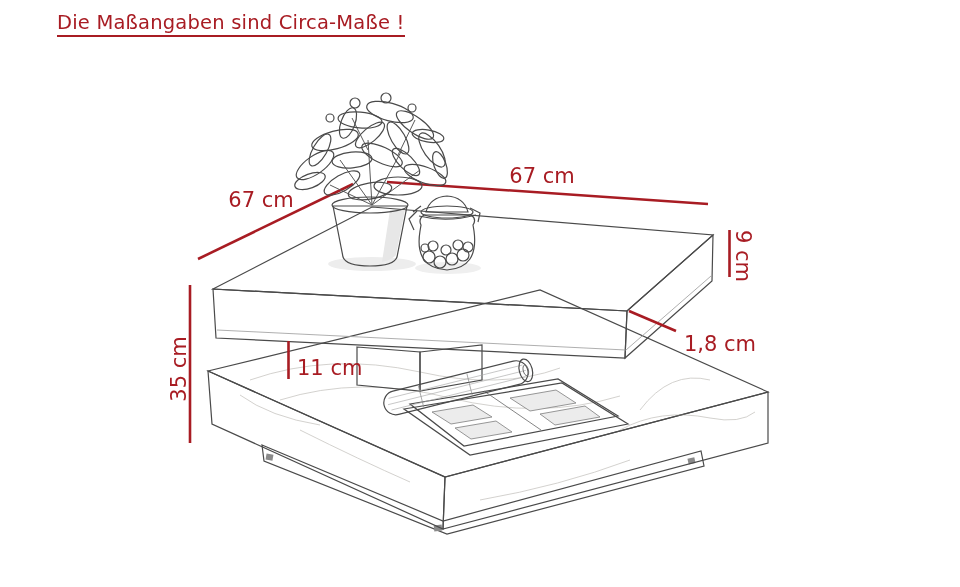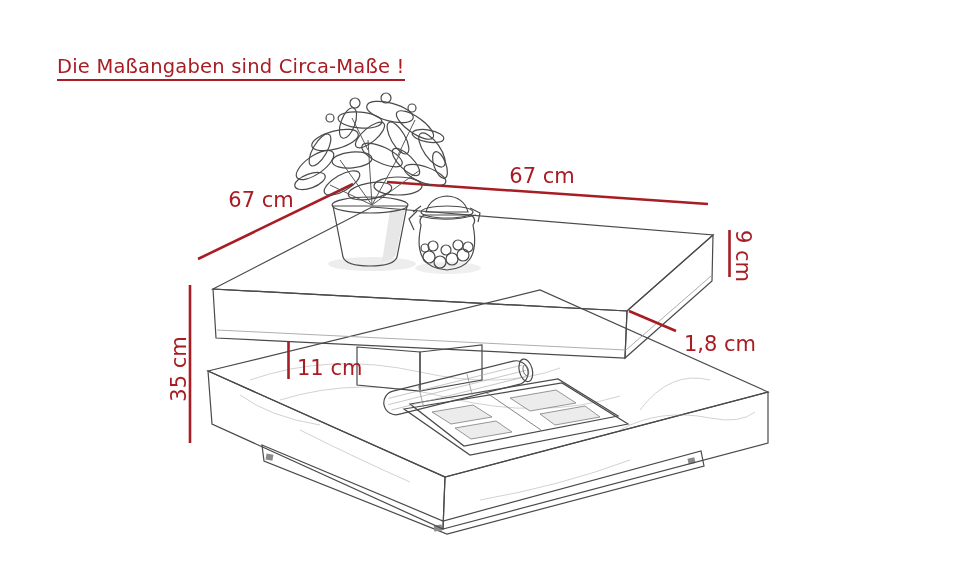--- a/index.html
+++ b/index.html
@@ -1,20 +1,20 @@
 <!DOCTYPE html>
 <html style="--accent: #a81c23;"><head>
 <meta charset="utf-8">
 <style>
   html,body{margin:0;padding:0;background:#fff;}
   #stage{position:relative;width:960px;height:587px;background:#ffffff;overflow:hidden;
          font-family:"DejaVu Sans","Liberation Sans",sans-serif;}
   #note{position:absolute;left:57px;top:11px;font-size:19.5px;letter-spacing:.2px;
         color:var(--accent,#a81c23);border-bottom:2px solid var(--accent,#a81c23);
-        padding-bottom:1px;display:inline-block;white-space:pre;margin-top:44px;}
+        padding-bottom:1px;display:inline-block;white-space:pre;}
   svg{position:absolute;left:0;top:0;}
   .sketch{stroke:#4a4a4a;stroke-width:1.2;fill:none;}
   .dimline{stroke:var(--accent,#a81c23);stroke-width:2.6;fill:none;}
   .dimtext{fill:var(--accent,#a81c23);font-size:21px;font-family:"DejaVu Sans","Liberation Sans",sans-serif;}
 </style>
 </head>
 <body>
 
 <div id="stage">
 

